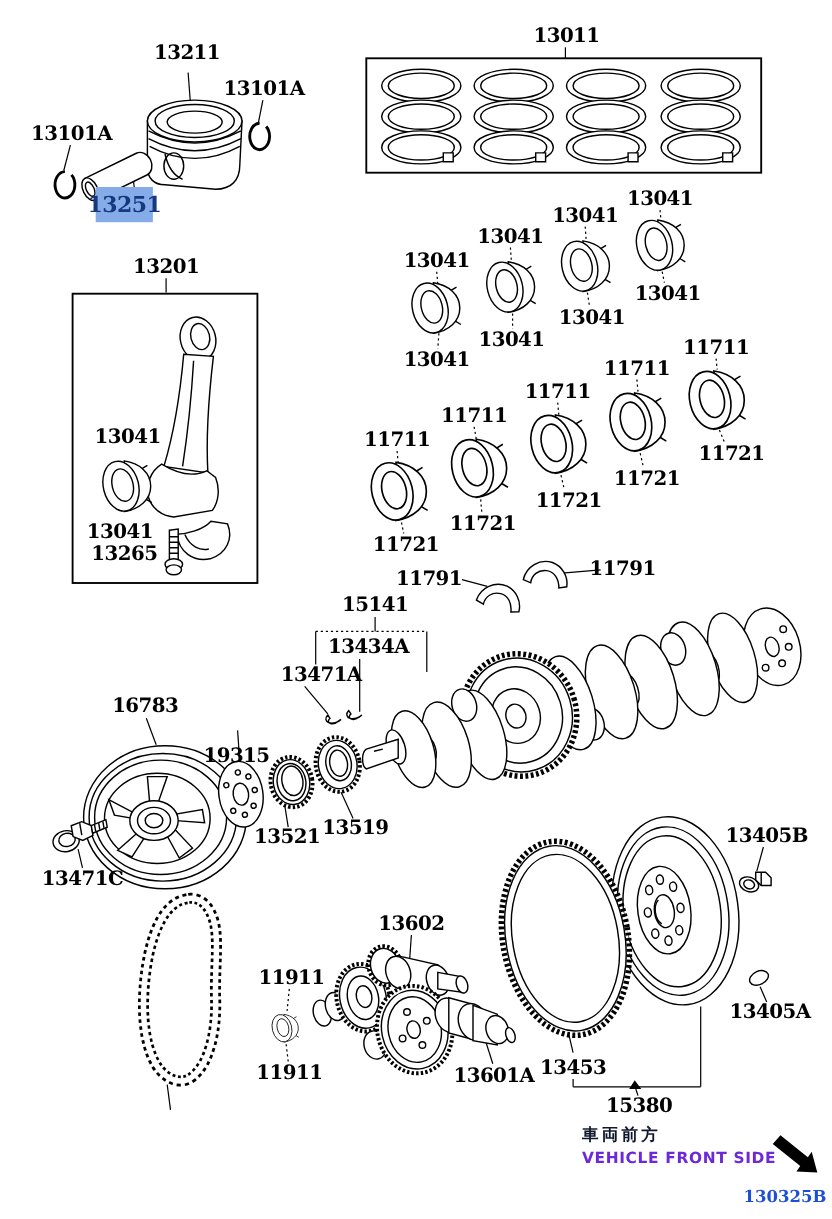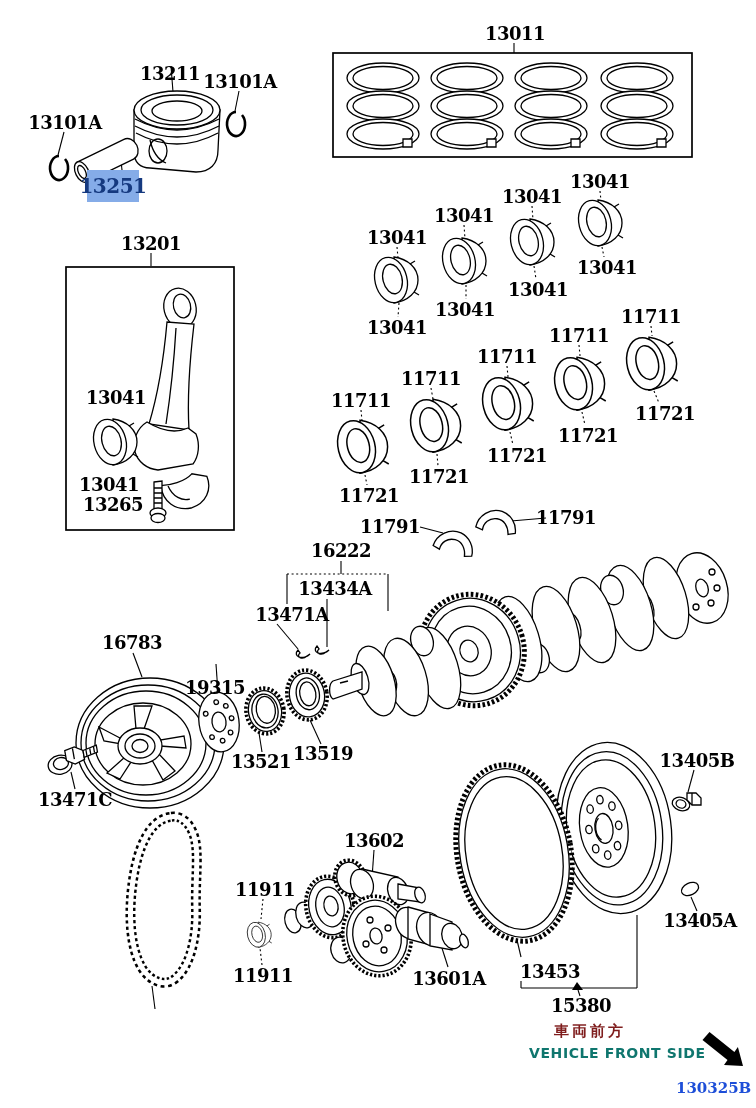--- a/index.html
+++ b/index.html
@@ -15,24 +15,24 @@
   .teeth{fill:#fff;stroke:#000;stroke-width:5;stroke-dasharray:2.6 2.3}
   .teethS{fill:#fff;stroke:#000;stroke-width:3.6;stroke-dasharray:2.2 2}
   .chainA{fill:none;stroke:#000;stroke-width:10;stroke-dasharray:3.2 3}
   .chainB{fill:none;stroke:#fff;stroke-width:5}
   
   .lbl{position:absolute;transform:translate(-50%,-50%);font:bold 18px "DejaVu Serif",serif;
        letter-spacing:-0.5px;color:#000;white-space:nowrap;z-index:3}
   .hl{position:absolute;left:87px;top:170px;width:52px;height:32px;display:flex;align-items:center;
       justify-content:center;background:#85ace8;color:#15397f;font:bold 20px "DejaVu Serif",serif;
       letter-spacing:-0.5px;z-index:3}
-  .jp{position:absolute;left:554px;top:1022px;font:bold 15px "DejaVu Sans",sans-serif;
-      letter-spacing:3px;color:#7f1d1d;white-space:nowrap;z-index:3}
+  .jp{position:absolute;left:529px;top:1022px;font:bold 15px "DejaVu Sans",sans-serif;
+      letter-spacing:3px;color:#0f172a;white-space:nowrap;z-index:3}
   .en{position:absolute;left:529px;top:1045px;font:bold 14px "DejaVu Sans",sans-serif;
-      letter-spacing:0.6px;color:#0f766e;white-space:nowrap;z-index:3}
+      letter-spacing:0.6px;color:#6d28d9;white-space:nowrap;z-index:3}
   .code{position:absolute;left:676px;top:1079px;font:bold 15px "DejaVu Serif",serif;color:#1d4ed8;z-index:3}
   .refer{position:absolute;left:132px;top:1010px;font:bold 13.5px "DejaVu Sans Mono",monospace;
          line-height:15px;color:#000;white-space:nowrap;z-index:3}
   .refer .big{font:bold 18px "DejaVu Serif",serif;letter-spacing:-0.5px}
 </style>
 </head>
 <body>
 
 <div class="stage">
 
@@ -345,21 +345,21 @@
   </g>
   <g>
     <ellipse class="w" cx="690" cy="889" rx="9" ry="6" transform="rotate(-25 690 889)"></ellipse>
   </g>
 
   <g>
     <polygon points="702.5,1040 727.5,1060 724,1065 743,1066 737.9,1047 734.4,1052 709.5,1032" fill="#000"></polygon>
   </g>
 </svg>
 
-  <div class="lbl" style="left:170px;top:73px">13211</div>
+  <div class="lbl" style="left:170px;top:48px">13211</div>
   <div class="lbl" style="left:240px;top:81px">13101A</div>
   <div class="lbl" style="left:65px;top:122px">13101A</div>
   <div class="hl">13251</div>
   <div class="lbl" style="left:151px;top:243px">13201</div>
   <div class="lbl" style="left:116px;top:397px">13041</div>
   <div class="lbl" style="left:109px;top:484px">13041</div>
   <div class="lbl" style="left:113px;top:504px">13265</div>
   <div class="lbl" style="left:515px;top:33px">13011</div>
 
   <div class="lbl" style="left:397px;top:237px">13041</div>
@@ -377,33 +377,33 @@
   <div class="lbl" style="left:579px;top:335px">11711</div>
   <div class="lbl" style="left:651px;top:316px">11711</div>
   <div class="lbl" style="left:369px;top:495px">11721</div>
   <div class="lbl" style="left:439px;top:476px">11721</div>
   <div class="lbl" style="left:517px;top:455px">11721</div>
   <div class="lbl" style="left:588px;top:435px">11721</div>
   <div class="lbl" style="left:665px;top:413px">11721</div>
 
   <div class="lbl" style="left:390px;top:526px">11791</div>
   <div class="lbl" style="left:566px;top:517px">11791</div>
-  <div class="lbl" style="left:341px;top:550px">16222</div>
+  <div class="lbl" style="left:341px;top:550px">15141</div>
   <div class="lbl" style="left:335px;top:588px">13434A</div>
   <div class="lbl" style="left:292px;top:614px">13471A</div>
   <div class="lbl" style="left:132px;top:642px">16783</div>
   <div class="lbl" style="left:215px;top:687px">19315</div>
   <div class="lbl" style="left:261px;top:761px">13521</div>
   <div class="lbl" style="left:323px;top:753px">13519</div>
   <div class="lbl" style="left:75px;top:799px">13471C</div>
   <div class="lbl" style="left:374px;top:840px">13602</div>
   <div class="lbl" style="left:265px;top:889px">11911</div>
   <div class="lbl" style="left:263px;top:975px">11911</div>
   <div class="lbl" style="left:449px;top:978px">13601A</div>
-  <div class="lbl" style="left:550px;top:971px">13453</div>
+  <div class="lbl" style="left:521px;top:971px">13453</div>
   <div class="lbl" style="left:581px;top:1005px">15380</div>
   <div class="lbl" style="left:697px;top:760px">13405B</div>
   <div class="lbl" style="left:700px;top:920px">13405A</div>
 
   <div class="jp">車両前方</div>
   <div class="en">VEHICLE FRONT SIDE</div>
   <div class="code">130325B</div>
 </div>
 
 </body></html>

